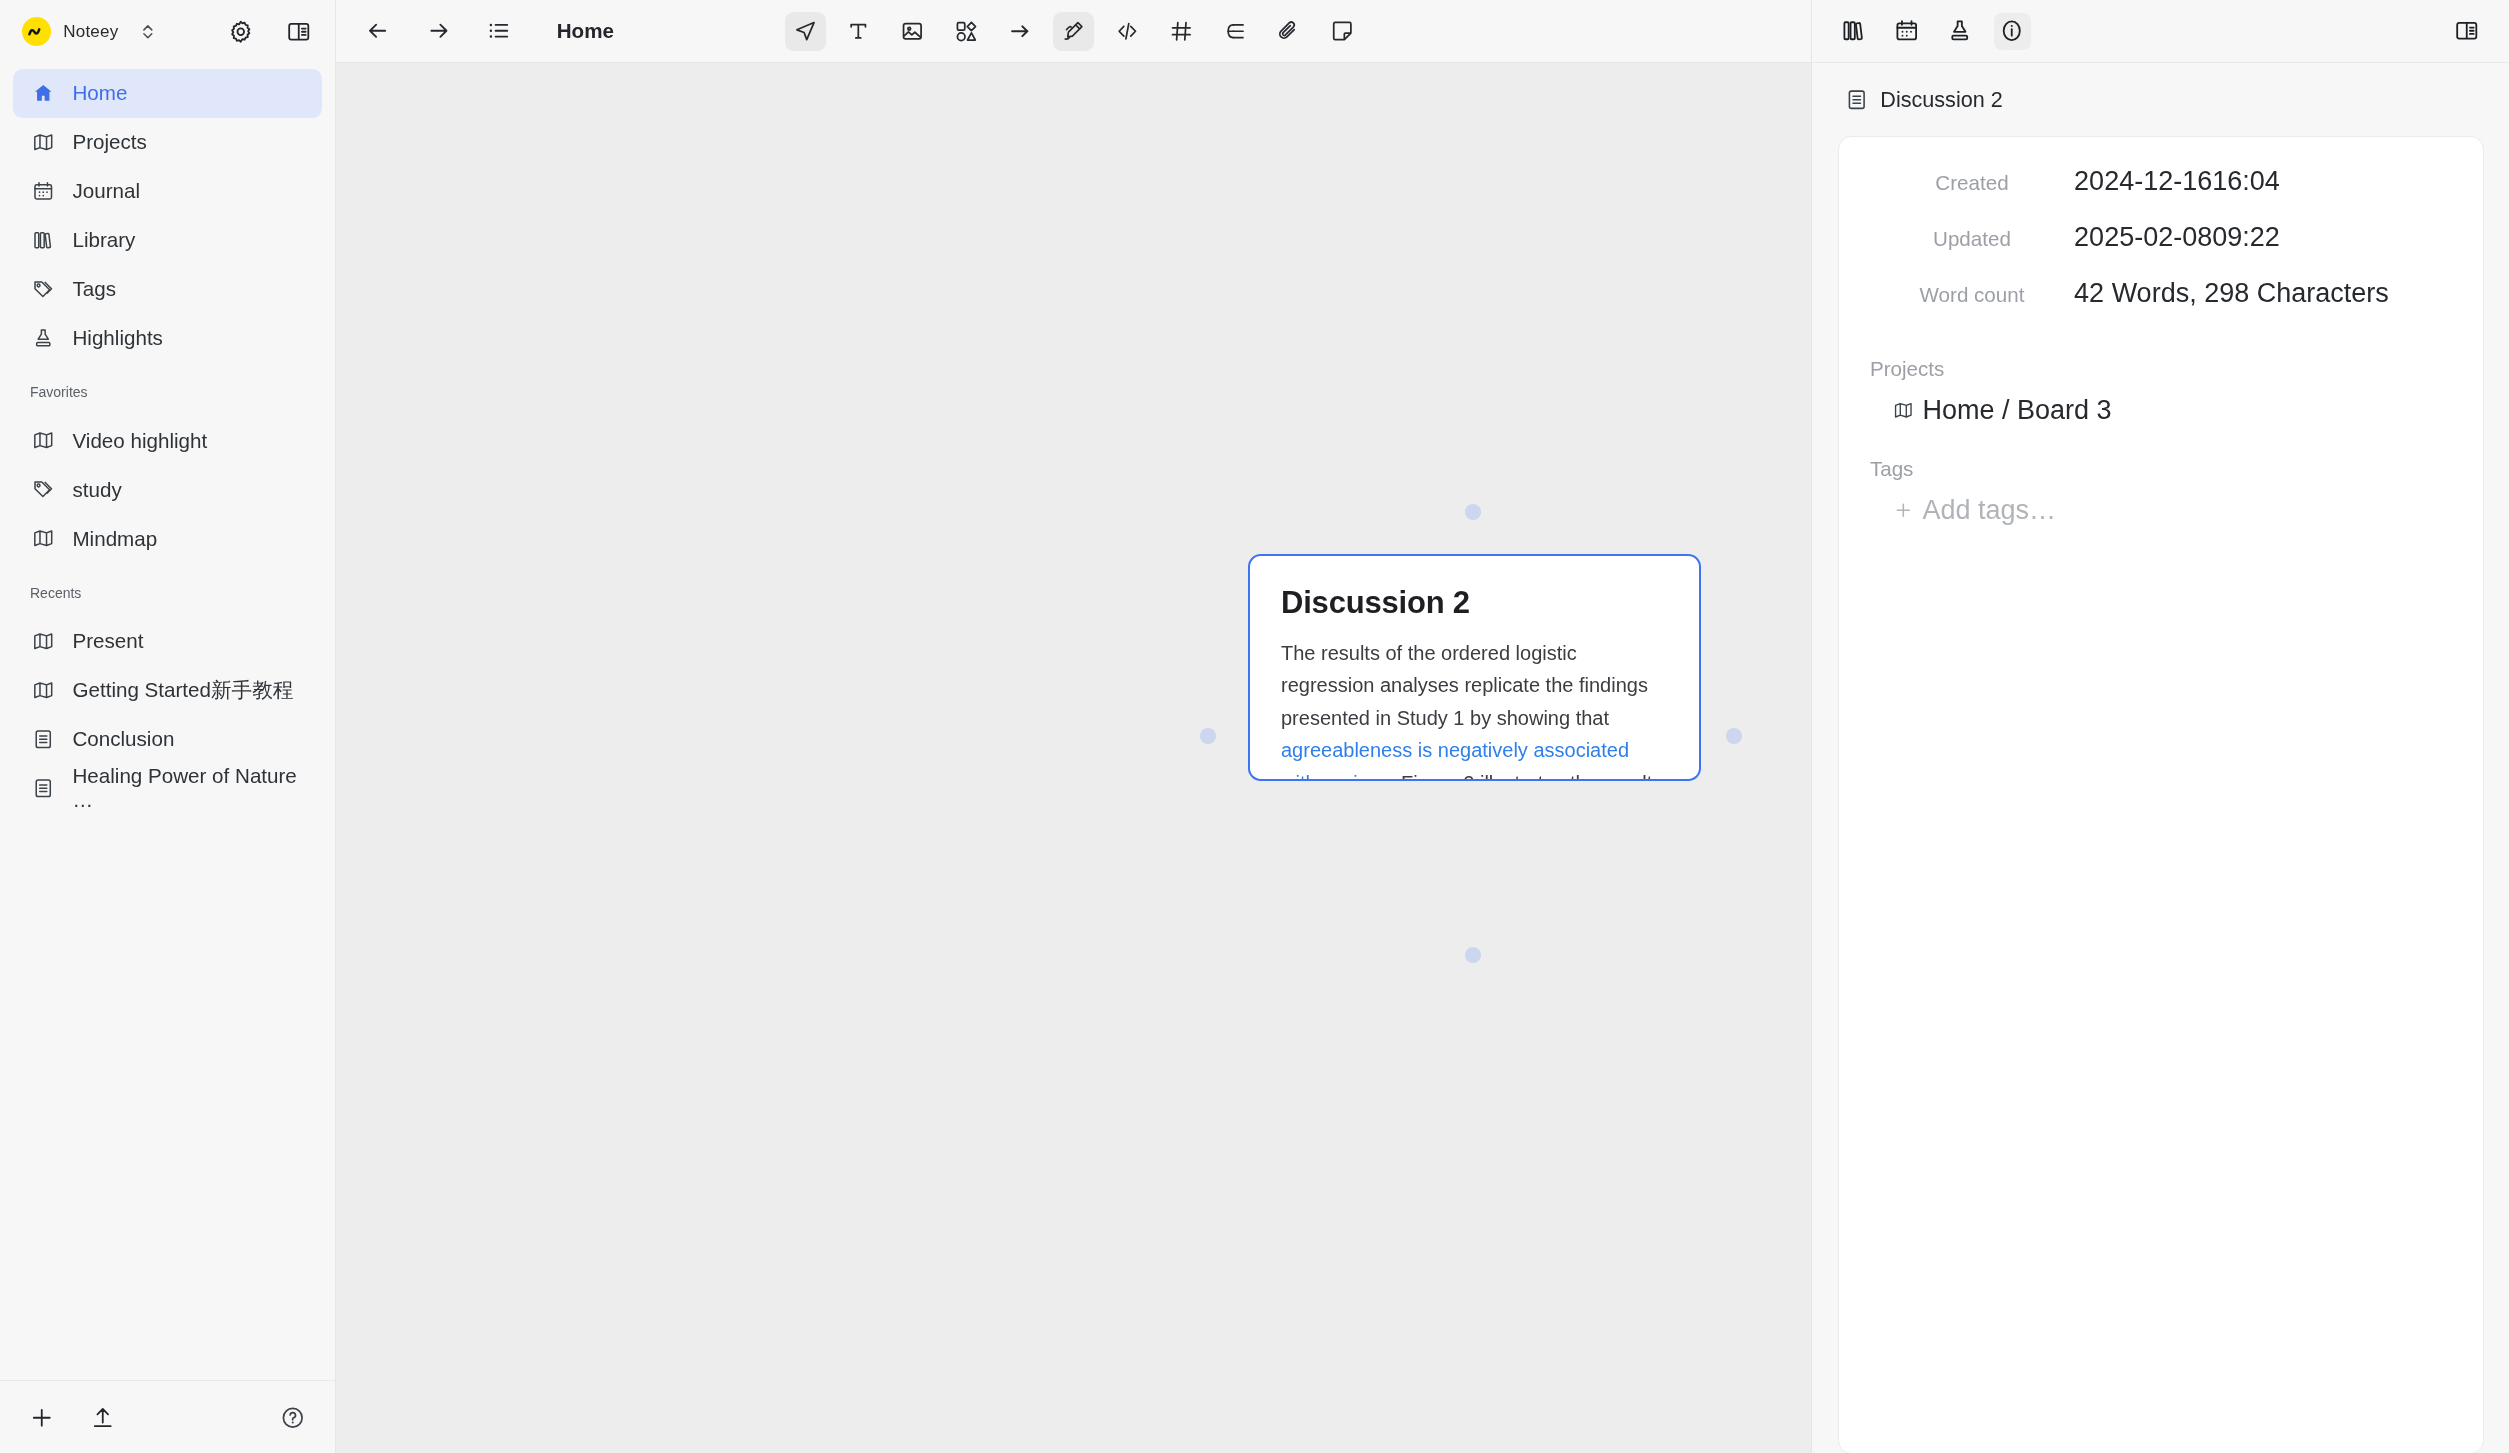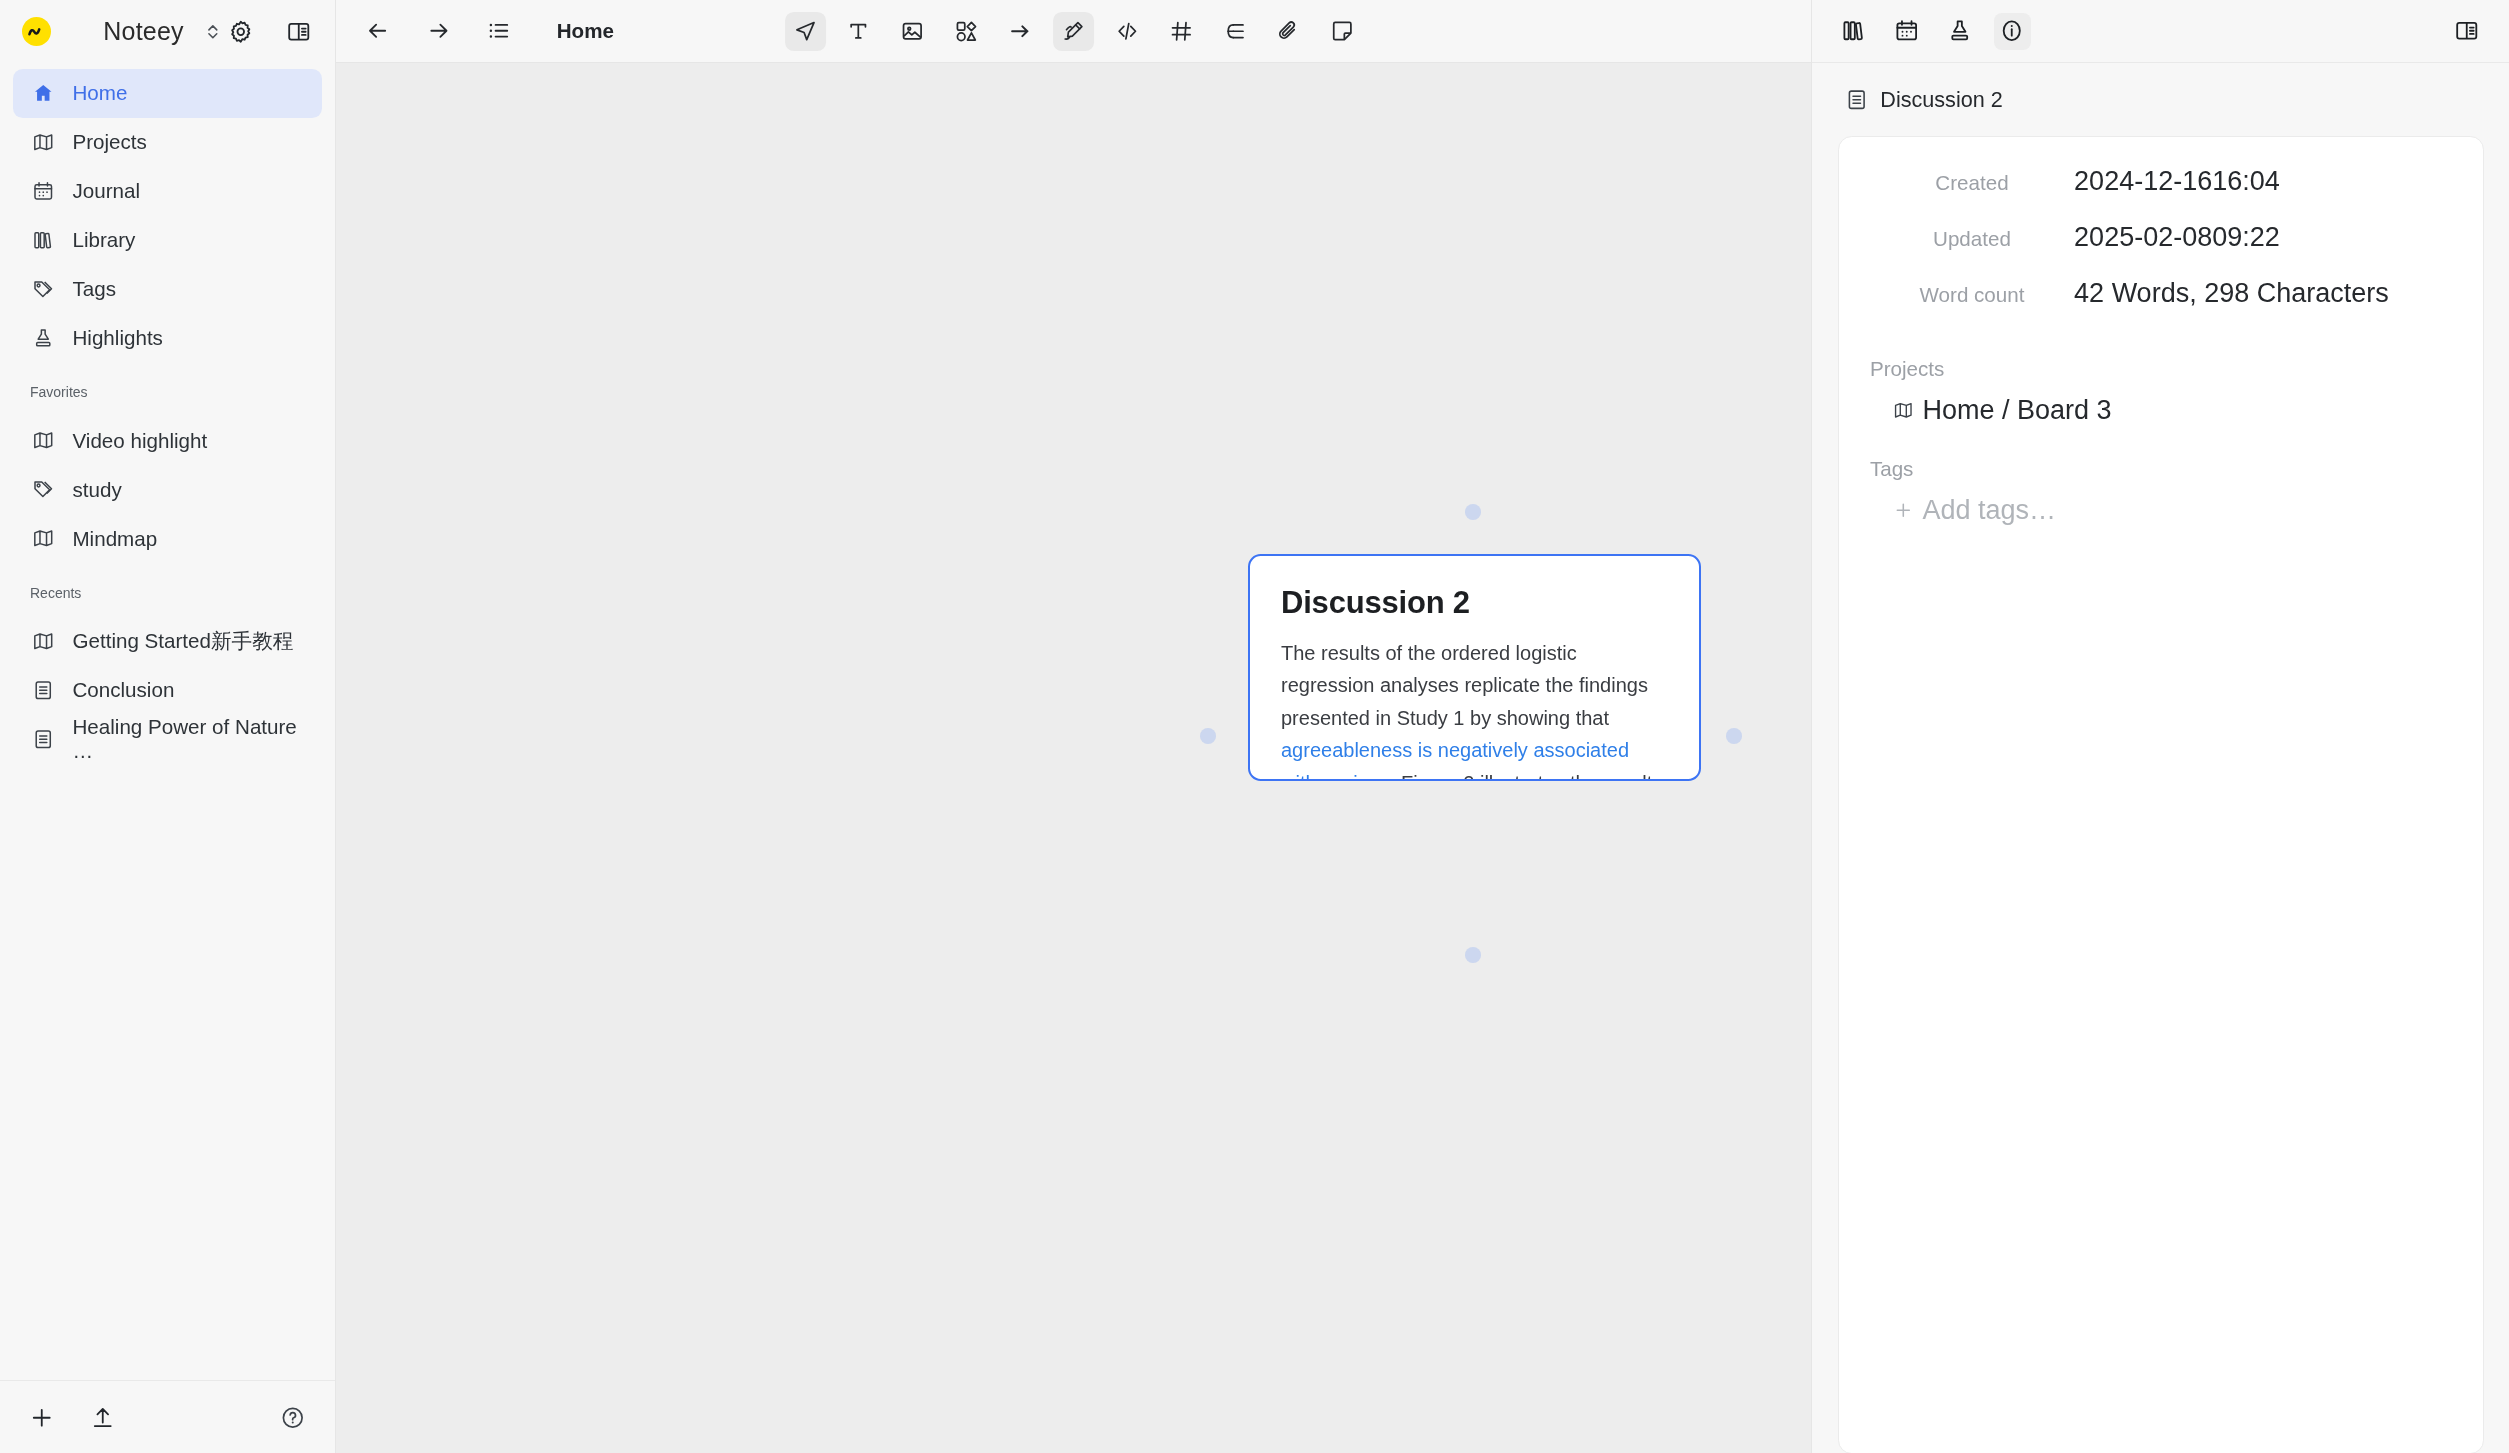--- a/index.html
+++ b/index.html
@@ -21,21 +21,21 @@
   }
   .sidebar-top {
     height: 63px; display: flex; align-items: center;
     padding: 0 17.6px 0 21.6px; gap: 0;
   }
   .brand { display: flex; align-items: center; gap: 12.7px; }
   .brand-logo {
     width: 29px; height: 29px; border-radius: 50%;
     background: #ffe000; display: flex; align-items: center; justify-content: center;
   }
-  .brand-name { font-size: 25px; color: #2b2b2b; letter-spacing: 0.2px; margin-left: 40px; }
+  .brand-name { font-size: 17px; color: #2b2b2b; letter-spacing: 0.2px; }
   .brand-chev { margin-left: 8.8px; display: flex; align-items: center; }
   .top-icons { margin-left: auto; display: flex; align-items: center; gap: 21.6px; }
   .icon-btn {
     width: 37px; height: 37px; border-radius: 7.8px;
     display: flex; align-items: center; justify-content: center;
     cursor: pointer;
   }
 
   .nav { padding: 5.9px 12.7px 0 12.7px; }
   .nav-item {
@@ -257,20 +257,28 @@
           <svg width="22.5" height="22.5" viewBox="0 0 24 24" fill="none" stroke="#3c4249" stroke-width="1.6" stroke-linejoin="round">
               <path d="M3 6.3l5.5-2.1v13.5L3 19.8zM8.5 4.2l7 2.1v13.5l-7-2.1zM15.5 6.3L21 4.2v13.5l-5.5 2.1z"></path>
             </svg>
         </span>
         <span>Mindmap</span>
       </div>
     </nav>
 
     <div class="section-label">Recents</div>
     <nav class="nav">
+      <div class="nav-item">
+        <span class="nav-ico">
+          <svg width="22.5" height="22.5" viewBox="0 0 24 24" fill="none" stroke="#3c4249" stroke-width="1.6" stroke-linejoin="round">
+              <path d="M3 6.3l5.5-2.1v13.5L3 19.8zM8.5 4.2l7 2.1v13.5l-7-2.1zM15.5 6.3L21 4.2v13.5l-5.5 2.1z"></path>
+            </svg>
+        </span>
+        <span>Present</span>
+      </div>
       <div class="nav-item">
         <span class="nav-ico">
           <svg width="22.5" height="22.5" viewBox="0 0 24 24" fill="none" stroke="#3c4249" stroke-width="1.6" stroke-linejoin="round">
               <path d="M3 6.3l5.5-2.1v13.5L3 19.8zM8.5 4.2l7 2.1v13.5l-7-2.1zM15.5 6.3L21 4.2v13.5l-5.5 2.1z"></path>
             </svg>
         </span>
         <span>Getting Started新手教程</span>
       </div>
       <div class="nav-item">
         <span class="nav-ico">

